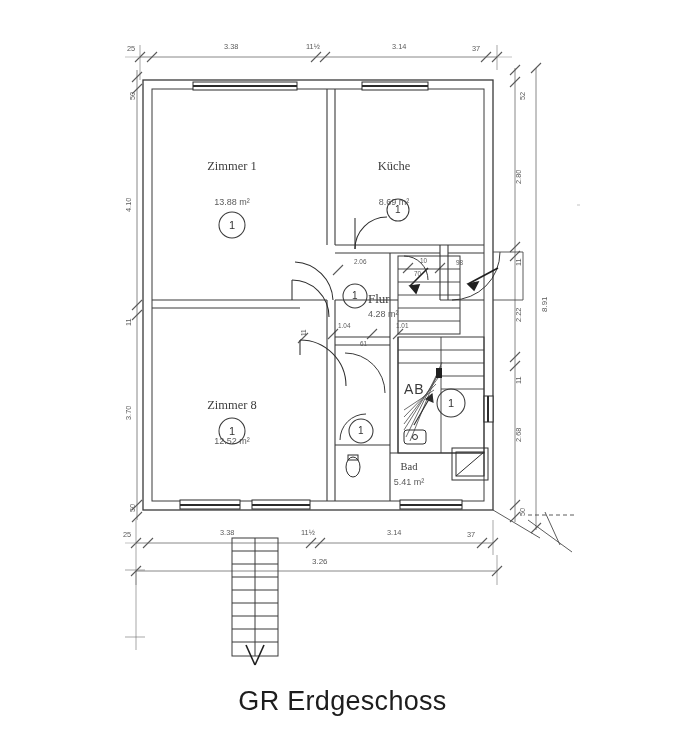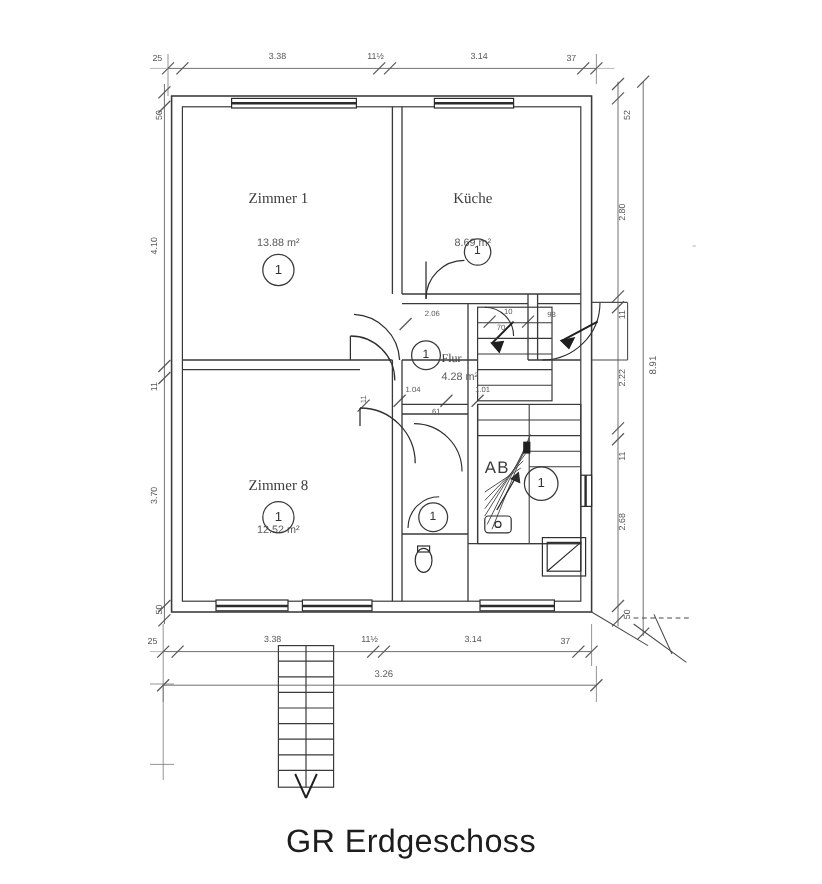--- a/index.html
+++ b/index.html
@@ -386,24 +386,28 @@
     <span class="rn">Küche</span>
     <span class="ra">8.69 m²</span>
   </div>
 
   <div class="room" style="left:172px; top:394px; width:120px;">
     <span class="rn">Zimmer 8</span>
     <span class="ra">12.52 m²</span>
   </div>
 
   <div class="room" style="left:368px; top:288px; width:60px; text-align:left;">
-    <span class="rn" style="font-size:10px">Flur</span>
+    <span class="rn" style="font-size:13px">Flur</span>
     <span class="ra" style="margin-top:1px">4.28 m²</span>
   </div>
 
+  <div class="room" style="left:378px; top:455px; width:62px;">
+    <span class="rn" style="font-size:10.5px">Bad</span>
+    <span class="ra" style="margin-top:2px">5.41 m²</span>
+  </div>
 
   <svg style="position:absolute;left:0;top:0;pointer-events:none" width="685" height="737">
     <g fill="none" stroke="#3a3a3a" stroke-width="1.05">
       <circle cx="232" cy="225" r="13"></circle>
       <circle cx="398" cy="210" r="11"></circle>
       <circle cx="355" cy="296" r="12"></circle>
       <circle cx="451" cy="403" r="14"></circle>
       <circle cx="232" cy="431" r="13"></circle>
       <circle cx="361" cy="431" r="12"></circle>
     </g>

